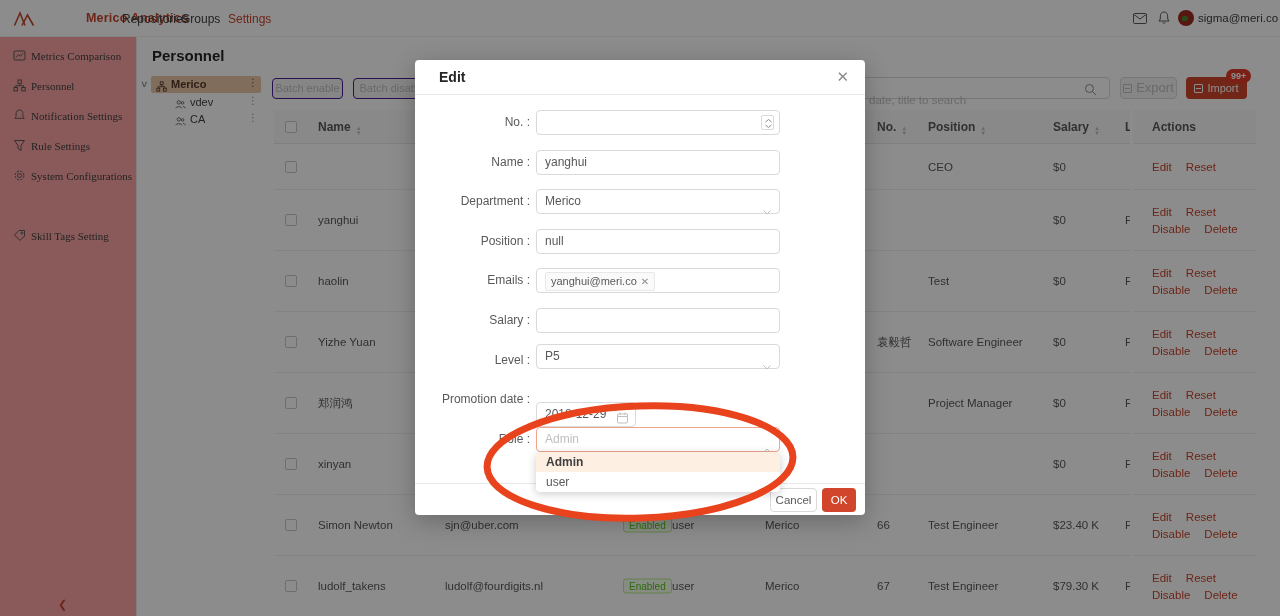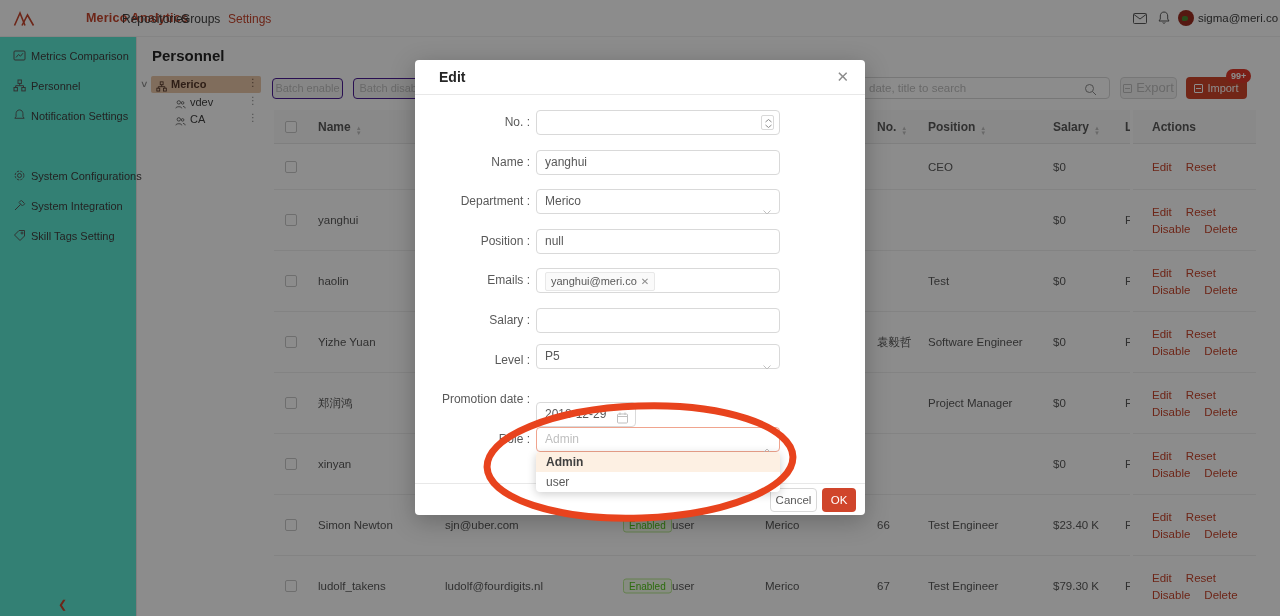--- a/index.html
+++ b/index.html
@@ -15,39 +15,39 @@
   .brand-logo { position:absolute; left:13px; top:10px; }
   .brand-text { position:absolute; left:38px; top:11px; font-size:12.5px; font-weight:bold; color:#c7452c; letter-spacing:.2px;padding-left:48px; }
   .nav-item { position:absolute; top:12px; font-size:12px; color:#404040; cursor:pointer; }
   .nav-item.active { color:#c7452c; }
   .nav-right-icon { position:absolute; top:11px; color:#595959; }
   .avatar { position:absolute; left:1178px; top:10px; width:16px; height:16px; border-radius:50%; overflow:hidden; background:#9b2d20; }
   .avatar i { position:absolute; left:4px; top:6px; width:6px; height:5px; background:#4e8a33; border-radius:2px 40% 50% 20%; }
   .user-email { position:absolute; left:1198px; top:12px; font-size:11.5px; color:#404040; }
 
   
-  .sidebar { position:absolute; left:0; top:37px; width:137px; height:579px; background:#5eead4; border-right:1px solid #e8e8e8; }
+  .sidebar { position:absolute; left:0; top:37px; width:137px; height:579px; background:#fca5a5; border-right:1px solid #e8e8e8;font-family:Liberation Serif, serif; }
   .side-item { position:absolute; left:0; width:137px; height:24px; cursor:pointer; }
   .side-item .sicon { position:absolute; left:13px; top:2px; }
   .side-item .slabel { position:absolute; left:31px; top:4px; font-size:11px; color:#404040; white-space:nowrap; }
   .collapse-arrow { position:absolute; left:58px; top:598px; font-size:11px; color:#c7452c; }
 
   
   .page-title { position:absolute; left:152px; top:47px; font-size:15px; font-weight:bold; color:#262626; }
   .tree-caret { position:absolute; left:141px; top:79px; font-size:9px; color:#8c8c8c; transform:scaleX(1.3); }
   .tree-row-root { position:absolute; left:151px; top:76px; width:110px; height:17px; background:#e9c6a8; border-radius:2px; cursor:pointer; }
   .tree-row-root .tlabel { position:absolute; left:20px; top:2px; font-size:11px; font-weight:bold; color:#54382a; }
   .tree-child { position:absolute; left:151px; width:110px; height:16px; cursor:pointer; }
   .tree-child .tlabel { position:absolute; left:39px; top:2px; font-size:11px; color:#404040; }
   .tree-icon { position:absolute; top:2px; }
   .tree-dots { position:absolute; right:3px; top:1px; font-size:10px; color:#8c8c8c; letter-spacing:0; }
 
   .btn-disabled { position:absolute; top:78px; height:21px; border:1px solid #4c1d95; border-radius:4px; background:#f5f5f5; color:#bfbfbf; font-size:11px; text-align:center; line-height:19px; cursor:not-allowed; }
   .search-box { position:absolute; left:620px; top:77px; width:490px; height:22px; border:1px solid #d9d9d9; border-radius:4px; background:#fff; }
-  .search-box .stext { position:absolute; left:248px; top:4px; font-size:11.5px; color:#bfbfbf; white-space:nowrap; }
+  .search-box .stext { position:absolute; left:248px; top:16px; font-size:11.5px; color:#bfbfbf; white-space:nowrap; }
   .search-box .sicon { position:absolute; right:12px; top:4px; }
   .btn-export { position:absolute; left:1120px; top:77px; width:57px; height:22px; border:1px solid #d9d9d9; border-radius:4px; background:#f5f5f5; color:#bfbfbf; font-size:13px; line-height:20px; text-align:center; }
   .btn-import { position:absolute; left:1186px; top:77px; width:61px; height:22px; border-radius:4px; background:#d0452b; color:#fff; font-size:11px; line-height:22px; text-align:center; cursor:pointer; }
   .btn-ico { display:inline-block; width:9px; height:9px; border:1px solid currentColor; border-radius:1px; margin-right:4px; position:relative; top:1px; }
   .btn-ico:before { content:""; position:absolute; left:1px; top:3px; width:5px; height:1px; background:currentColor; }
   .import-badge { position:absolute; left:1226px; top:69px; height:14px; padding:0 5px; border-radius:7px; background:#e0392a; color:#fff; font-size:9px; font-weight:bold; line-height:14px; z-index:2; }
 
   
   .ptable { position:absolute; left:274px; top:110px; width:982px; height:506px; overflow:hidden; background:#fff; }
   .thead { position:relative; width:100%; height:34px; background:#fafafa; border-bottom:1px solid #e8e8e8; }
@@ -143,32 +143,32 @@
             <path d="M6.7 4.5 V6.7 M2.7 8.5 V6.7 H10.5 V8.5" fill="none" stroke="#595959"></path>
           </svg></span>
       <span class="slabel">Personnel</span>
     </div>
     <div class="side-item" style="top:69px">
       <span class="sicon"><svg width="13" height="13" viewBox="0 0 12 14">
             <path d="M6 1 C3.5 1 2.3 3 2.3 5 L2.3 8 L1 10 L11 10 L9.7 8 L9.7 5 C9.7 3 8.5 1 6 1 Z" fill="none" stroke="#595959"></path>
           </svg></span>
       <span class="slabel">Notification Settings</span>
     </div>
+    <div class="side-item" style="top:99px">
+      <span class="sicon"><svg width="13" height="13" viewBox="0 0 13 13">
+            <path d="M1.5 1.5 H11.5 L8 6.5 V11.5 L5 9.5 V6.5 Z" fill="none" stroke="#595959"></path>
+          </svg></span>
+      <span class="slabel">Rule Settings</span>
+    </div>
     <div class="side-item" style="top:129px">
       <span class="sicon"><svg width="13" height="13" viewBox="0 0 13 13">
             <circle cx="6.5" cy="6.5" r="2" fill="none" stroke="#595959"></circle>
             <circle cx="6.5" cy="6.5" r="4.4" fill="none" stroke="#595959" stroke-dasharray="2.3 1.2"></circle>
           </svg></span>
       <span class="slabel">System Configurations</span>
-    </div>
-    <div class="side-item" style="top:159px">
-      <span class="sicon"><svg width="13" height="13" viewBox="0 0 13 13">
-            <path d="M2 11 L7.5 5.5 M6 3.5 L9.5 7 M8.5 1.5 L11.5 4.5 M9.8 6.7 L11.8 4.7 M6.3 3.2 L8.3 1.2" fill="none" stroke="#595959"></path>
-          </svg></span>
-      <span class="slabel">System Integration</span>
     </div>
     <div class="side-item" style="top:189px">
       <span class="sicon"><svg width="13" height="13" viewBox="0 0 13 13">
             <path d="M1.5 6 L6 1.5 H11.5 V7 L7 11.5 Z" fill="none" stroke="#595959"></path>
             <circle cx="9" cy="4" r="1" fill="none" stroke="#595959"></circle>
           </svg></span>
       <span class="slabel">Skill Tags Setting</span>
     </div>
   </div>
   <span class="collapse-arrow">❮</span>

